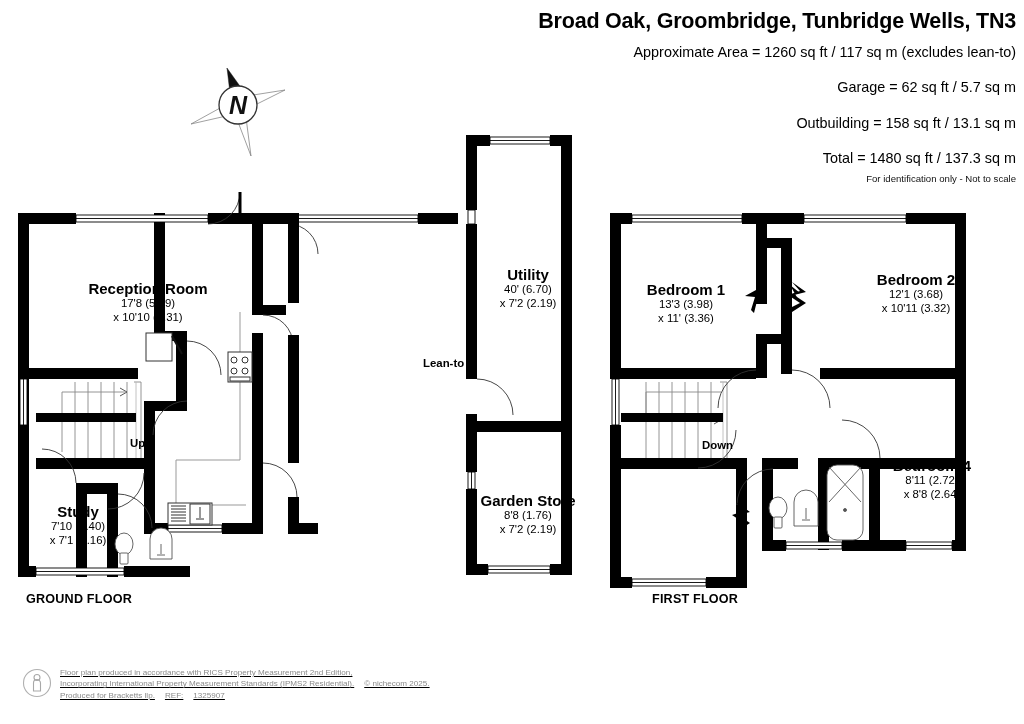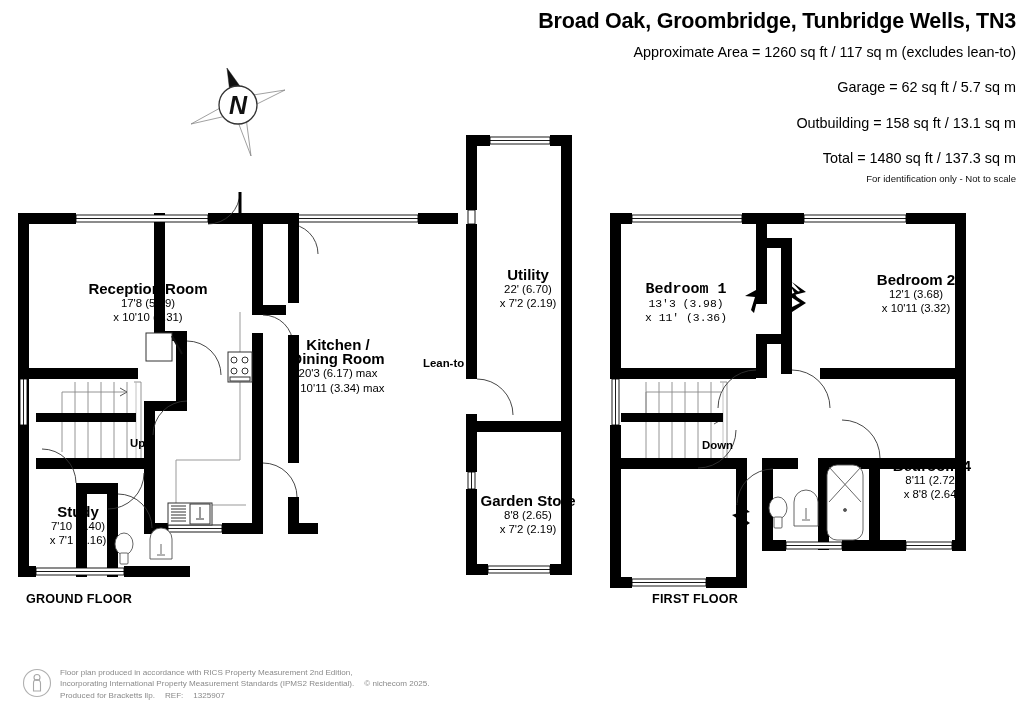--- a/index.html
+++ b/index.html
@@ -23,21 +23,21 @@
   .floor-label{position:absolute;font-size:12.6px;font-weight:bold;letter-spacing:0.2px;}
   #ground-floor-label{left:26px;top:592px;}
   #first-floor-label{left:608px;top:592px;padding-left:44px;}
 
   
   .room-label{position:absolute;text-align:center;line-height:14.2px;white-space:nowrap;}
   .room-label .rname{font-size:15px;font-weight:bold;display:block;}
   .room-label .rdim{font-size:11.4px;display:block;}
 
   
-  #footer{position:absolute;left:22px;top:662px;display:flex;align-items:flex-start;}
+  #footer{position:absolute;left:22px;top:662px;display:flex;align-items:flex-start;text-decoration:underline;}
   #footer-icon{width:30px;height:30px;flex:0 0 30px;margin-top:6px;}
   #footer-text{margin-left:8px;font-size:8.1px;line-height:11.4px;color:#8a8a8a;padding-top:5px;}
   #footer-text div{white-space:nowrap;}
   .sp3{display:inline-block;width:10px;}
 </style>
 </head>
 <body>
 
 <div class="stage">
 
@@ -373,50 +373,44 @@
       <path d="M150 382 l14 10 l-12 3 l12 8 l-14 9 l0 -5 l8 -4 l-12 -8 l12 -4 z" transform="translate(-10,0)"></path>
     </g>
   </svg>
 
   <div class="room-label" style="left:73px;top:282px;width:150px;">
     <span class="rname">Reception Room</span>
     <span class="rdim">17'8 (5.39)</span>
     <span class="rdim">x 10'10 (3.31)</span>
   </div>
 
-  <div class="room-label" style="left:258px;top:338px;width:160px;">
-    <span class="rname">Kitchen /</span>
-    <span class="rname">Dining Room</span>
-    <span class="rdim">20'3 (6.17) max</span>
-    <span class="rdim">x 10'11 (3.34) max</span>
-  </div>
 
   <div class="room-label" style="left:28px;top:505px;width:100px;">
     <span class="rname">Study</span>
     <span class="rdim">7'10 (2.40)</span>
     <span class="rdim">x 7'1 (2.16)</span>
   </div>
 
   <div class="room-label" style="left:468px;top:268px;width:120px;">
     <span class="rname">Utility</span>
-    <span class="rdim">22' (6.70)</span>
+    <span class="rdim">40' (6.70)</span>
     <span class="rdim">x 7'2 (2.19)</span>
   </div>
 
   <div class="room-label" style="left:466px;top:494px;width:124px;">
     <span class="rname">Garden Store</span>
-    <span class="rdim">8'8 (2.65)</span>
+    <span class="rdim">8'8 (1.76)</span>
     <span class="rdim">x 7'2 (2.19)</span>
   </div>
 
   <div style="position:absolute;left:423px;top:357px;font-size:11.4px;font-weight:bold;">Lean-to</div>
 
   <div style="position:absolute;left:130px;top:437px;font-size:11.4px;font-weight:bold;">Up</div>
 
-  <div class="room-label" style="left:625px;top:283px;width:122px;font-family:Liberation Mono, monospace;">
+  <div class="room-label" style="left:625px;top:283px;width:122px;">
     <span class="rname">Bedroom 1</span>
     <span class="rdim">13'3 (3.98)</span>
     <span class="rdim">x 11' (3.36)</span>
   </div>
 
   <div class="room-label" style="left:850px;top:273px;width:132px;">
     <span class="rname">Bedroom 2</span>
     <span class="rdim">12'1 (3.68)</span>
     <span class="rdim">x 10'11 (3.32)</span>
   </div>

